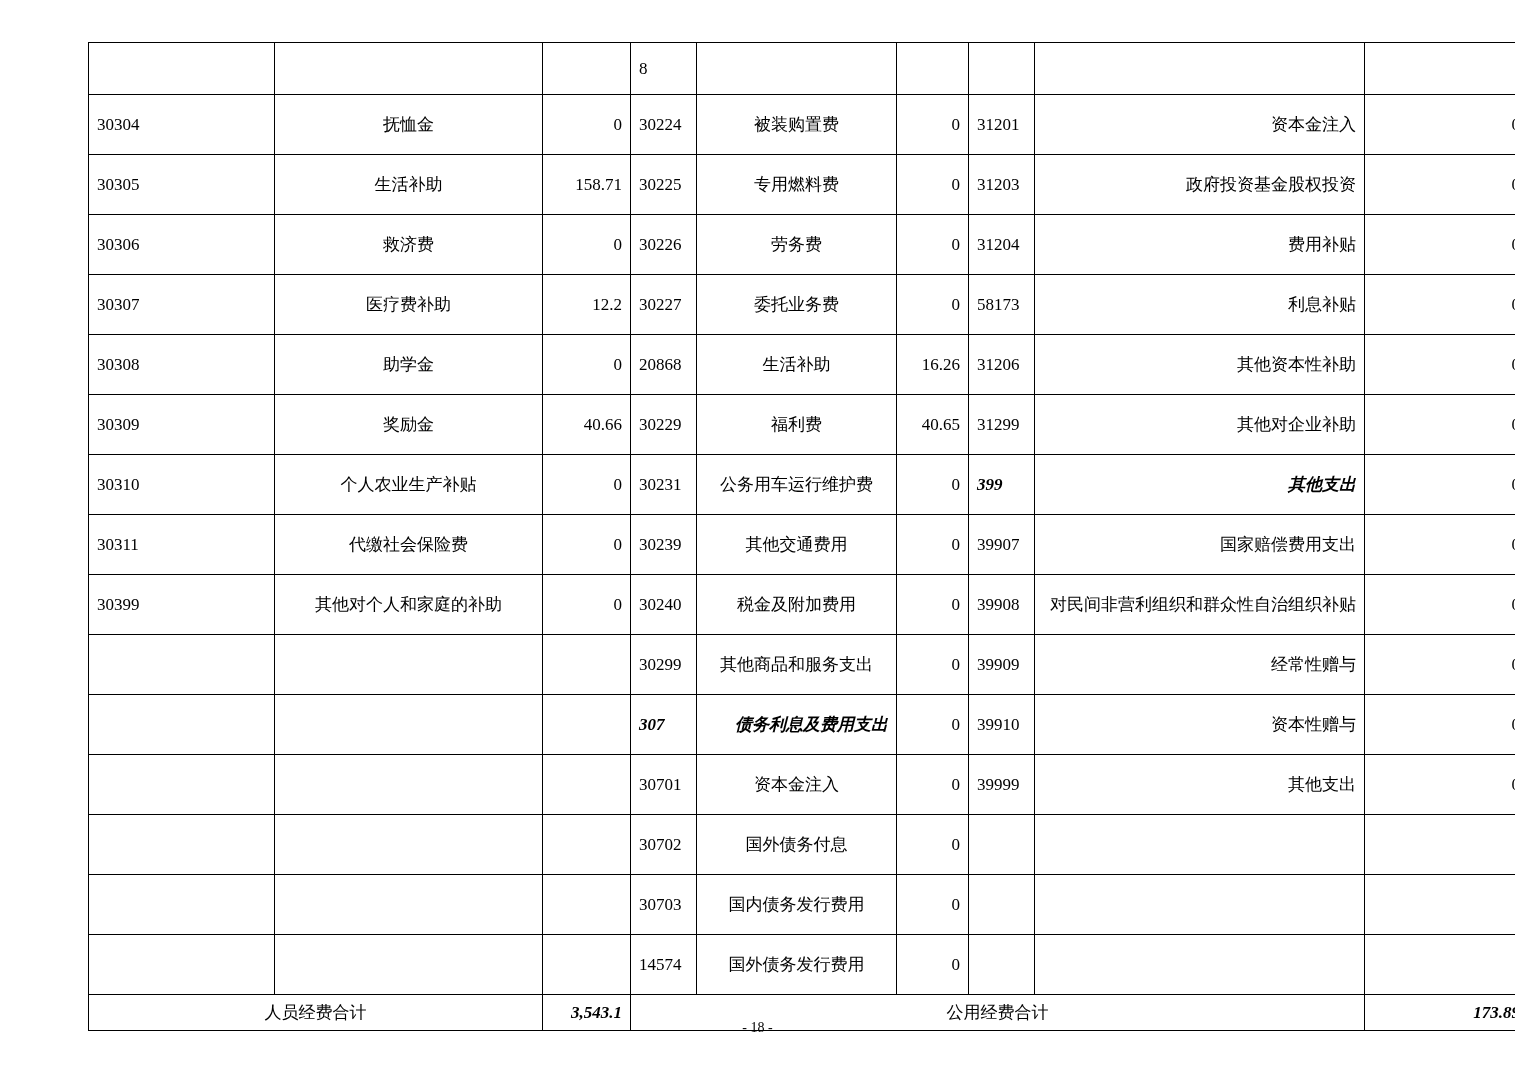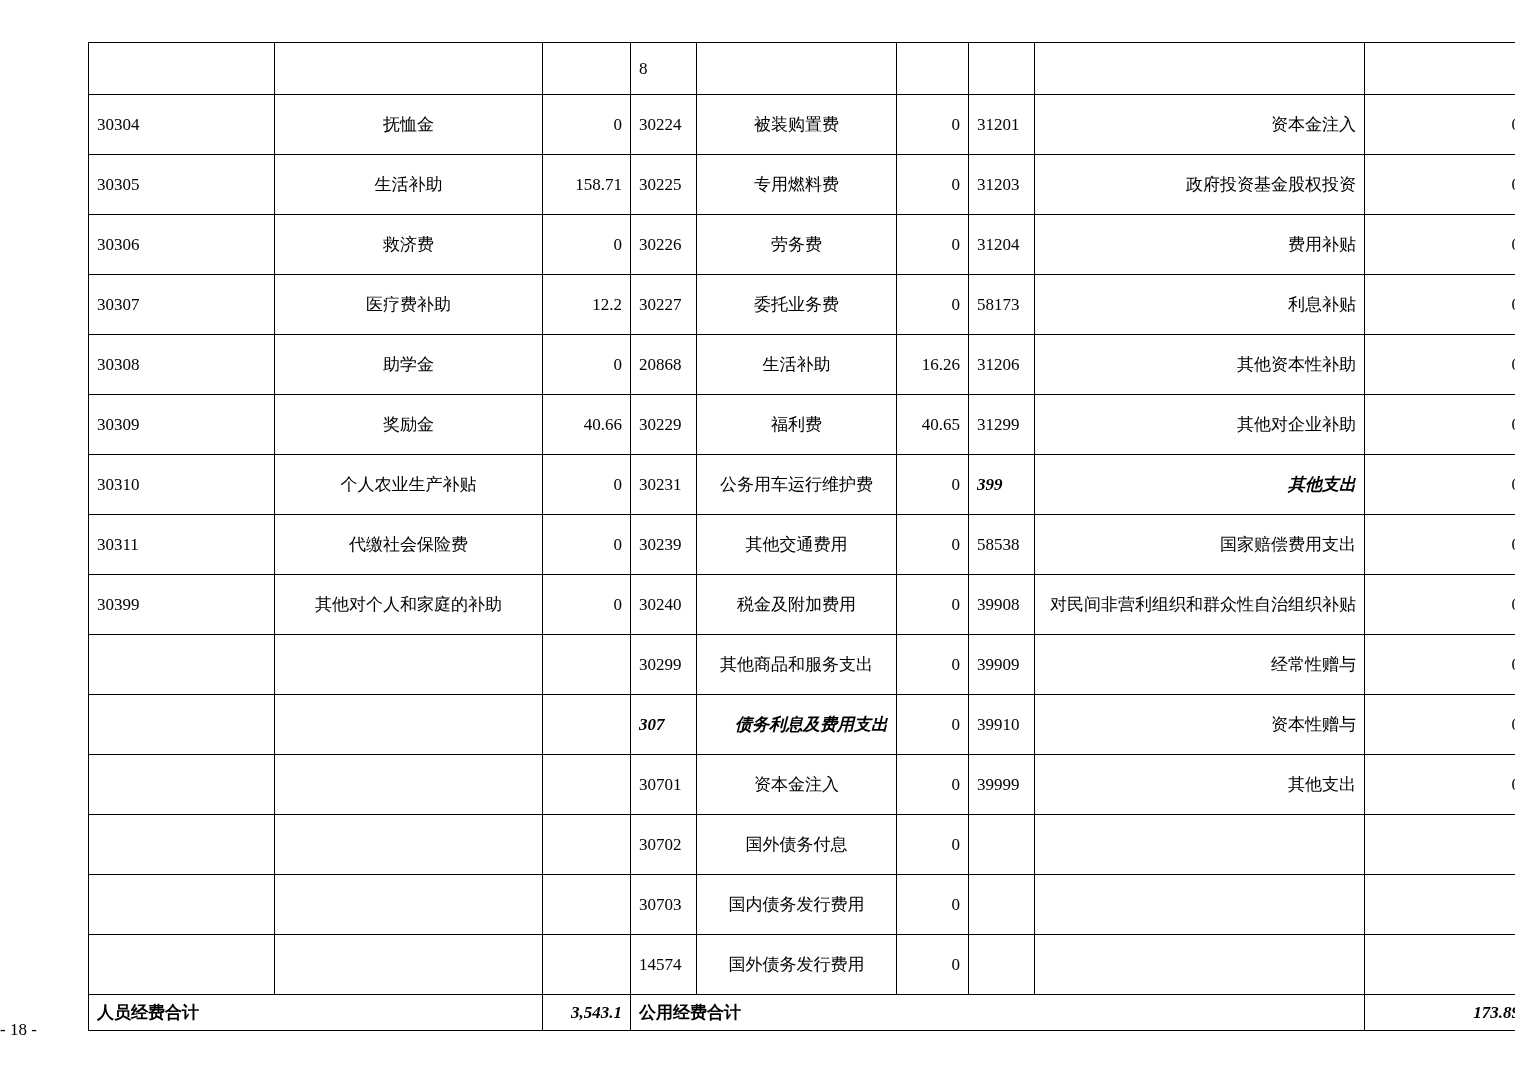--- a/index.html
+++ b/index.html
@@ -54,31 +54,31 @@
   .name-left { text-align: right; padding-left: 8px; }
   .val  { text-align: right; padding-right: 10px; }
   .bold { font-weight: bold; font-style: italic; }
   .r-top { vertical-align: top; }
 
   tr.row { height: 60px; }
   tr.row-first { height: 52px; }
   tr.total { height: 36px; }
 
   td.total-label {
-    text-align: left;
-    font-weight: bold;
+    text-align: center;
+    font-weight: normal;
     font-size: 18px;
   }
   .footer {
     position: absolute;
     left: 0;
     top: 1020px;
     width: 1515px;
-    text-align: left;
-    font-size: 17px;
+    text-align: center;
+    font-size: 14px;
     font-family: "Liberation Serif", "DejaVu Serif", serif;
   }
 </style>
 </head>
 <body>
 
 <div class="page">
 
   <table class="budget">
     <colgroup>
@@ -189,21 +189,21 @@
         <td class="val">0</td>
       </tr>
 
       <tr class="row">
         <td class="code">30311</td>
         <td class="name">代缴社会保险费</td>
         <td class="val">0</td>
         <td class="code r-top">30239</td>
         <td class="name">其他交通费用</td>
         <td class="val">0</td>
-        <td class="code r-top">58538</td>
+        <td class="code r-top">39907</td>
         <td class="name-left">国家赔偿费用支出</td>
         <td class="val">0</td>
       </tr>
 
       <tr class="row">
         <td class="code">30399</td>
         <td class="name">其他对个人和家庭的补助</td>
         <td class="val">0</td>
         <td class="code r-top">30240</td>
         <td class="name">税金及附加费用</td>

